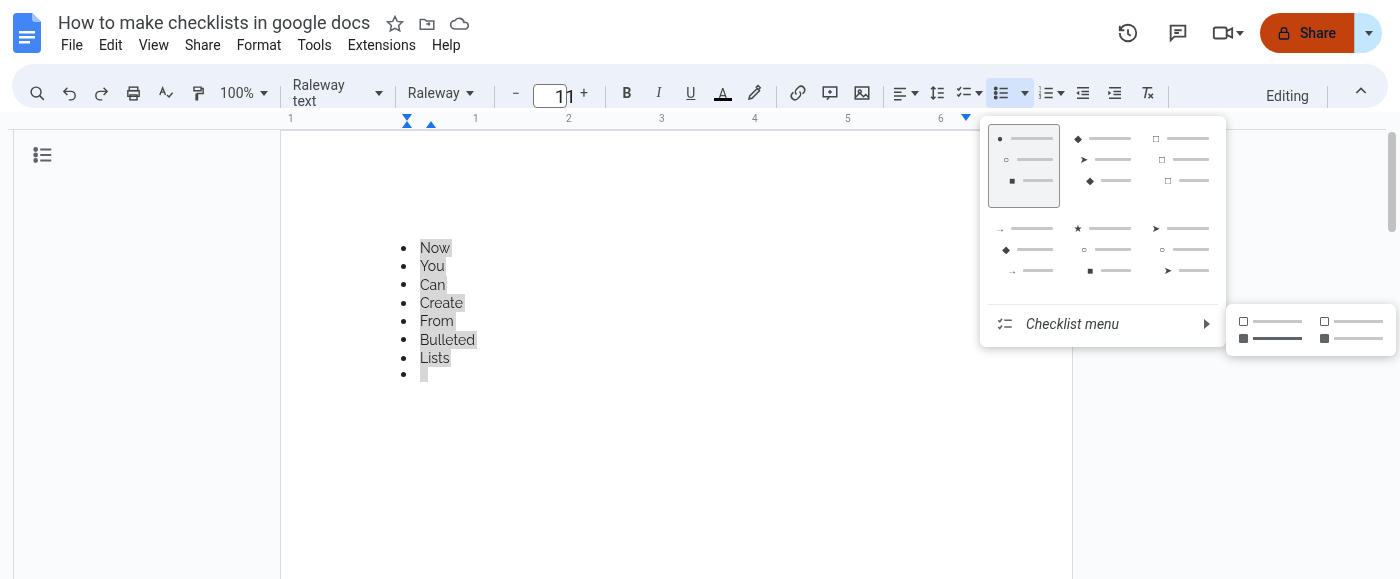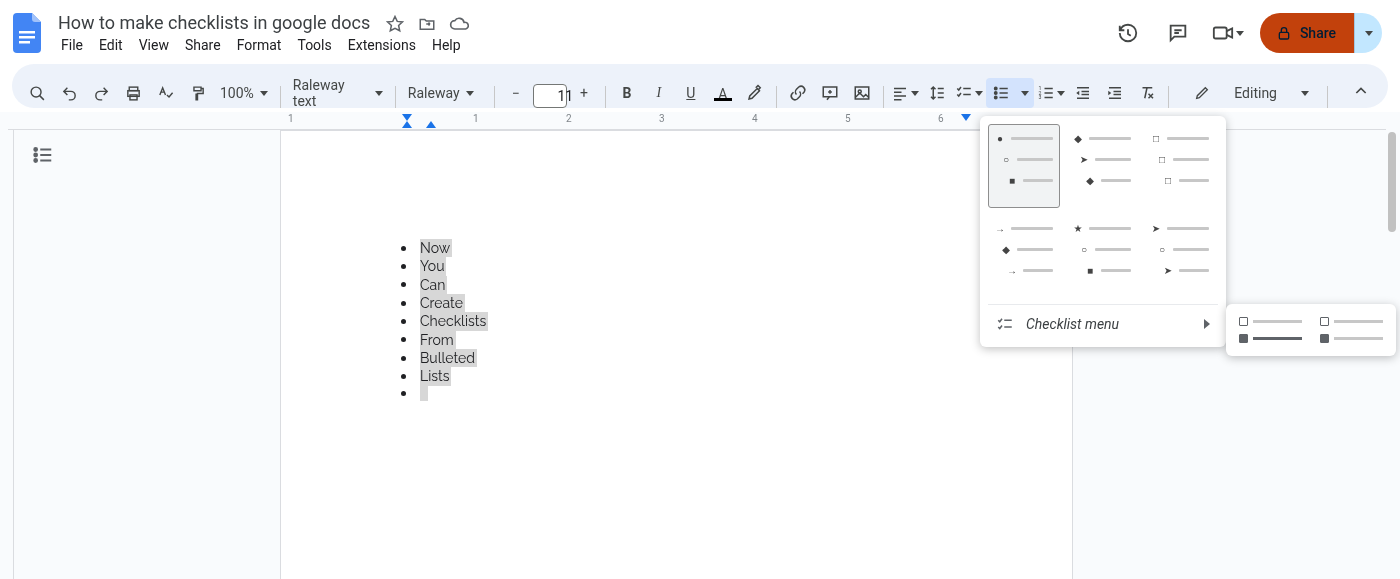--- a/index.html
+++ b/index.html
@@ -116,41 +116,42 @@
     width:0;height:0;
     border-left:4px solid transparent;
     border-right:4px solid transparent;
     border-top:5px solid #444746;
   }
   .font-size-box {
     border:1px solid #747775;
     border-radius:4px;
     width:34px; height:24px;
     display:flex;align-items:center;justify-content:center;
-    font-size:14px; color:#202124;
+    font-size:19px; color:#202124;
     background:#fff;
     padding-left:31px;
   }
   .color-swatch-under {
     width:18px; height:3px;
     background:#000;
     margin-top:-4px;
   }
   .text-color-stack{
     display:flex; flex-direction:column; align-items:center;
   }
   .editing-pill {
     margin-left:auto;
     display:flex; align-items:center;
-    gap:24px;
+    gap:10px;
     padding:0 12px;
     height:30px;
     cursor:pointer;
     color:#444746;
     font-size:14px;
+    flex-direction:column;
   }
   .collapse-btn {
     width:34px;height:34px;
     display:flex;align-items:center;justify-content:center;
     color:#444746;cursor:pointer;border-radius:50%;
     margin-left:10px;
   }
   .bulleted-combo {
     display:flex;
   }
@@ -614,24 +615,20 @@
       <li>
           <span class="bullet-dot"></span>
           <span class="sel-bg">Can</span>
         </li>
       <li>
           <span class="bullet-dot"></span>
           <span class="sel-bg">Create</span>
         </li>
       <li>
           <span class="bullet-dot"></span>
-          <span class="sel-bg">Checklists</span>
-        </li>
-      <li>
-          <span class="bullet-dot"></span>
           <span class="sel-bg">From</span>
         </li>
       <li>
           <span class="bullet-dot"></span>
           <span class="sel-bg">Bulleted</span>
         </li>
       <li>
           <span class="bullet-dot"></span>
           <span class="sel-bg">Lists</span>
         </li>

